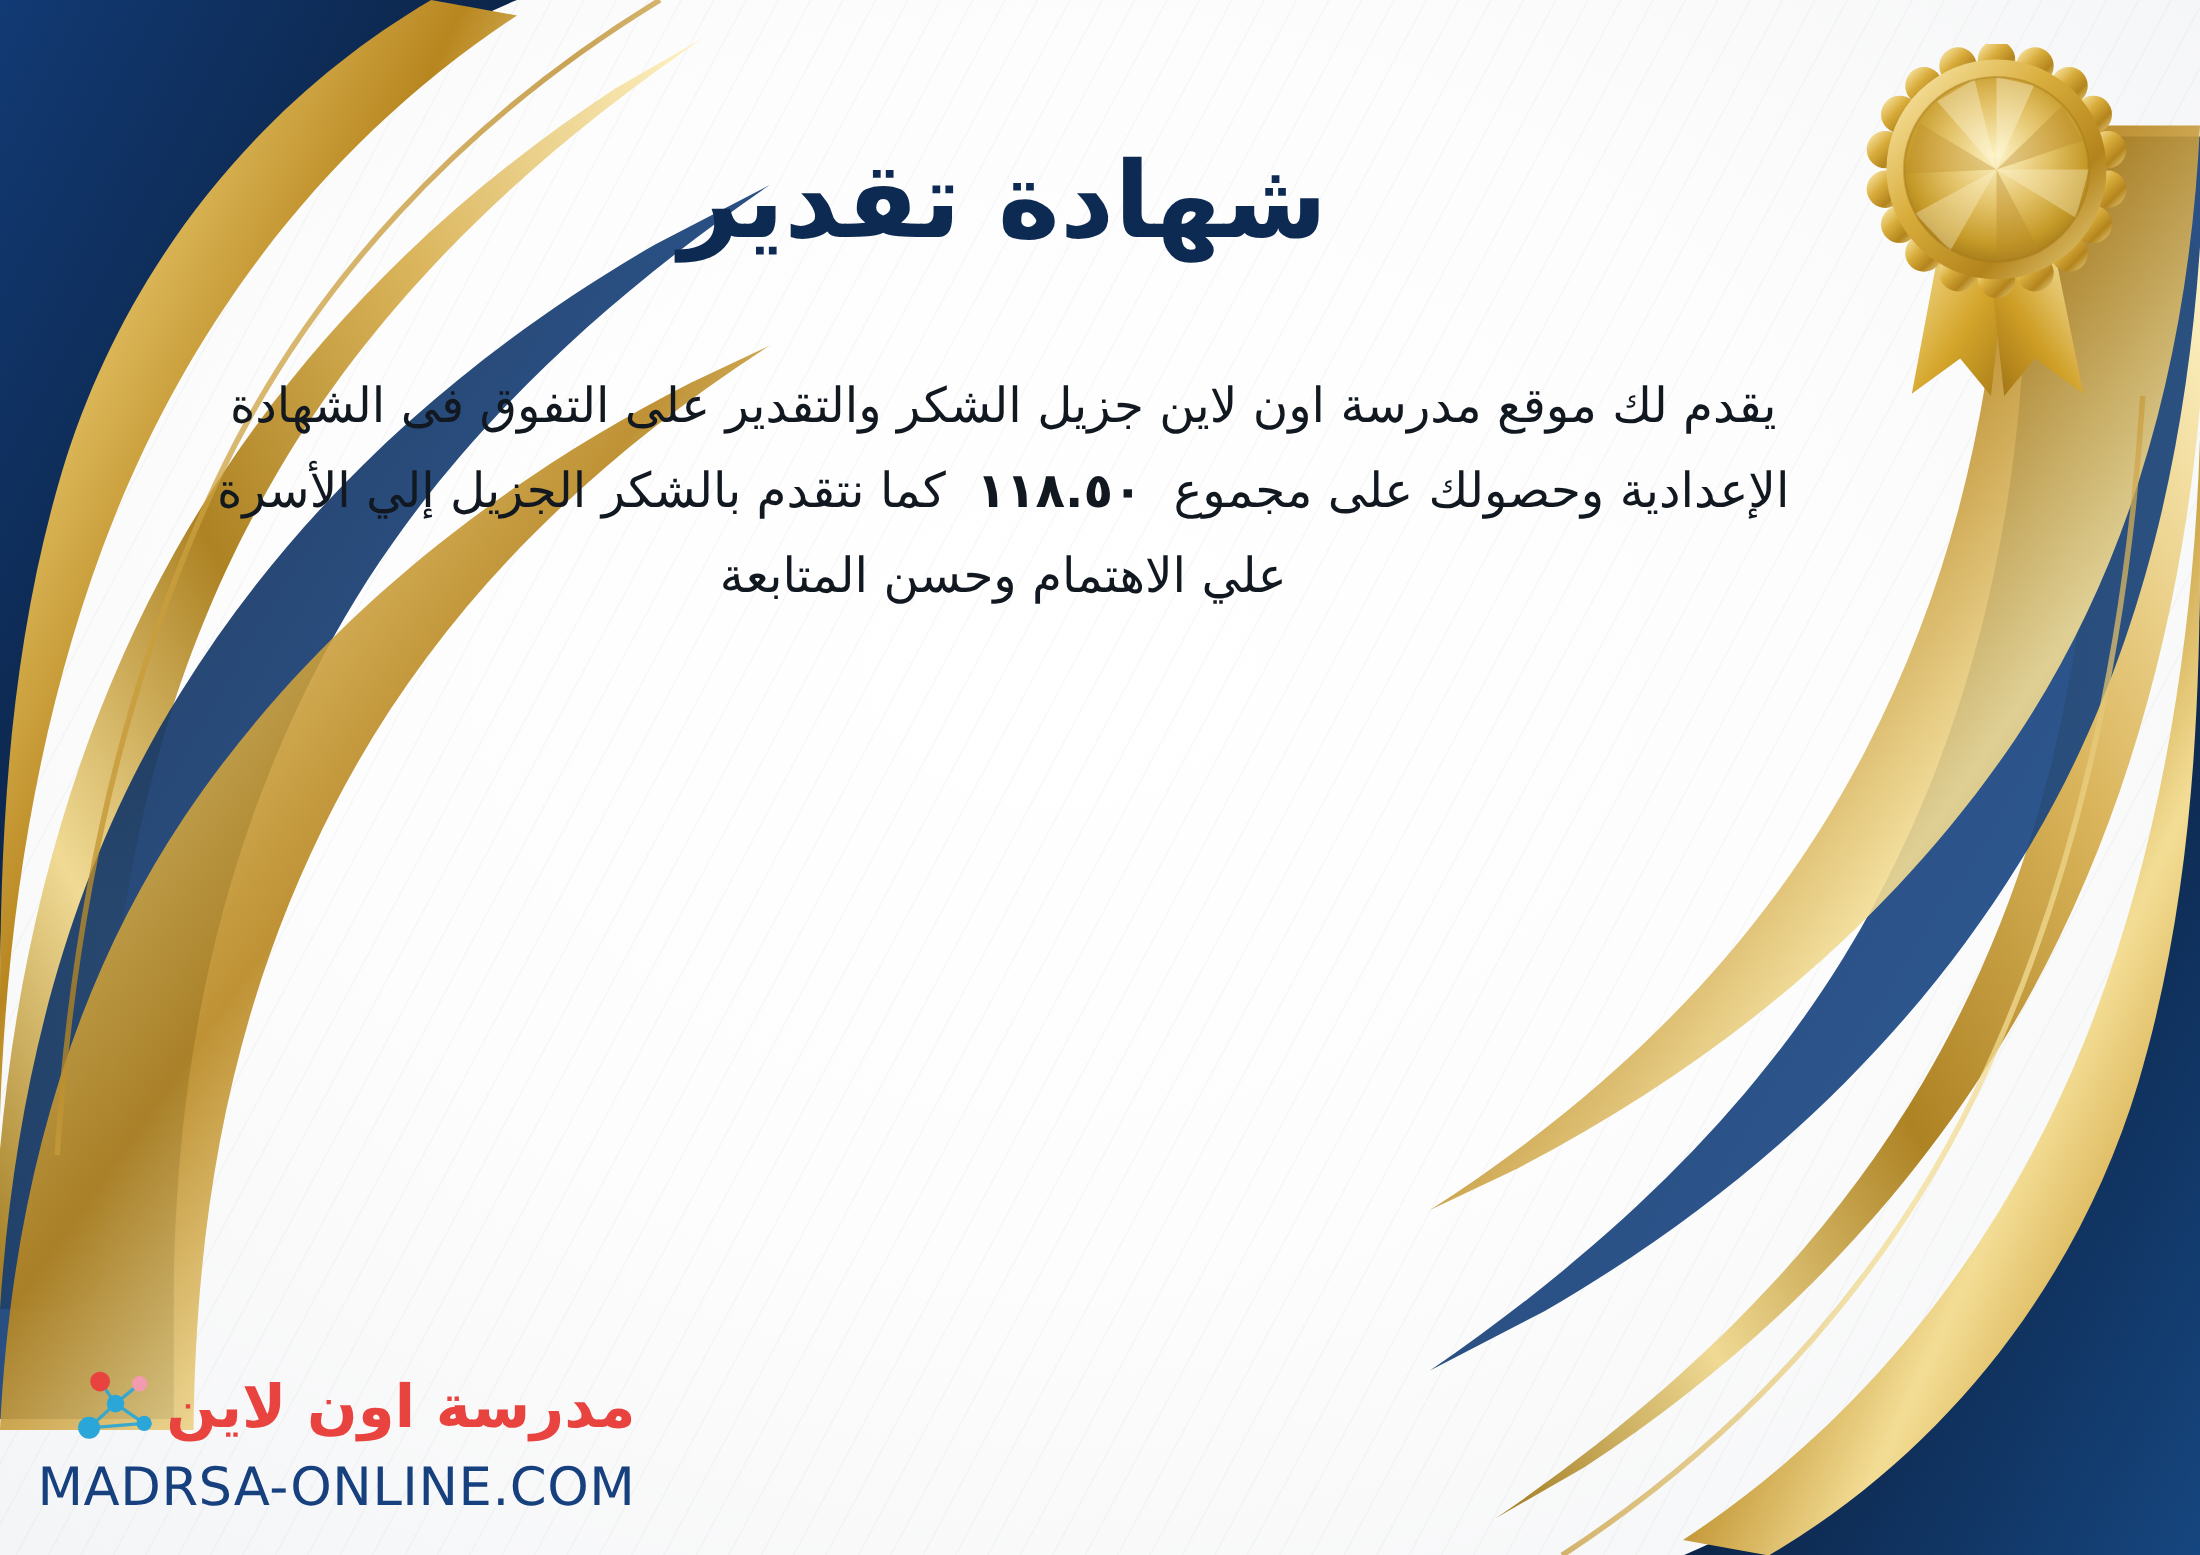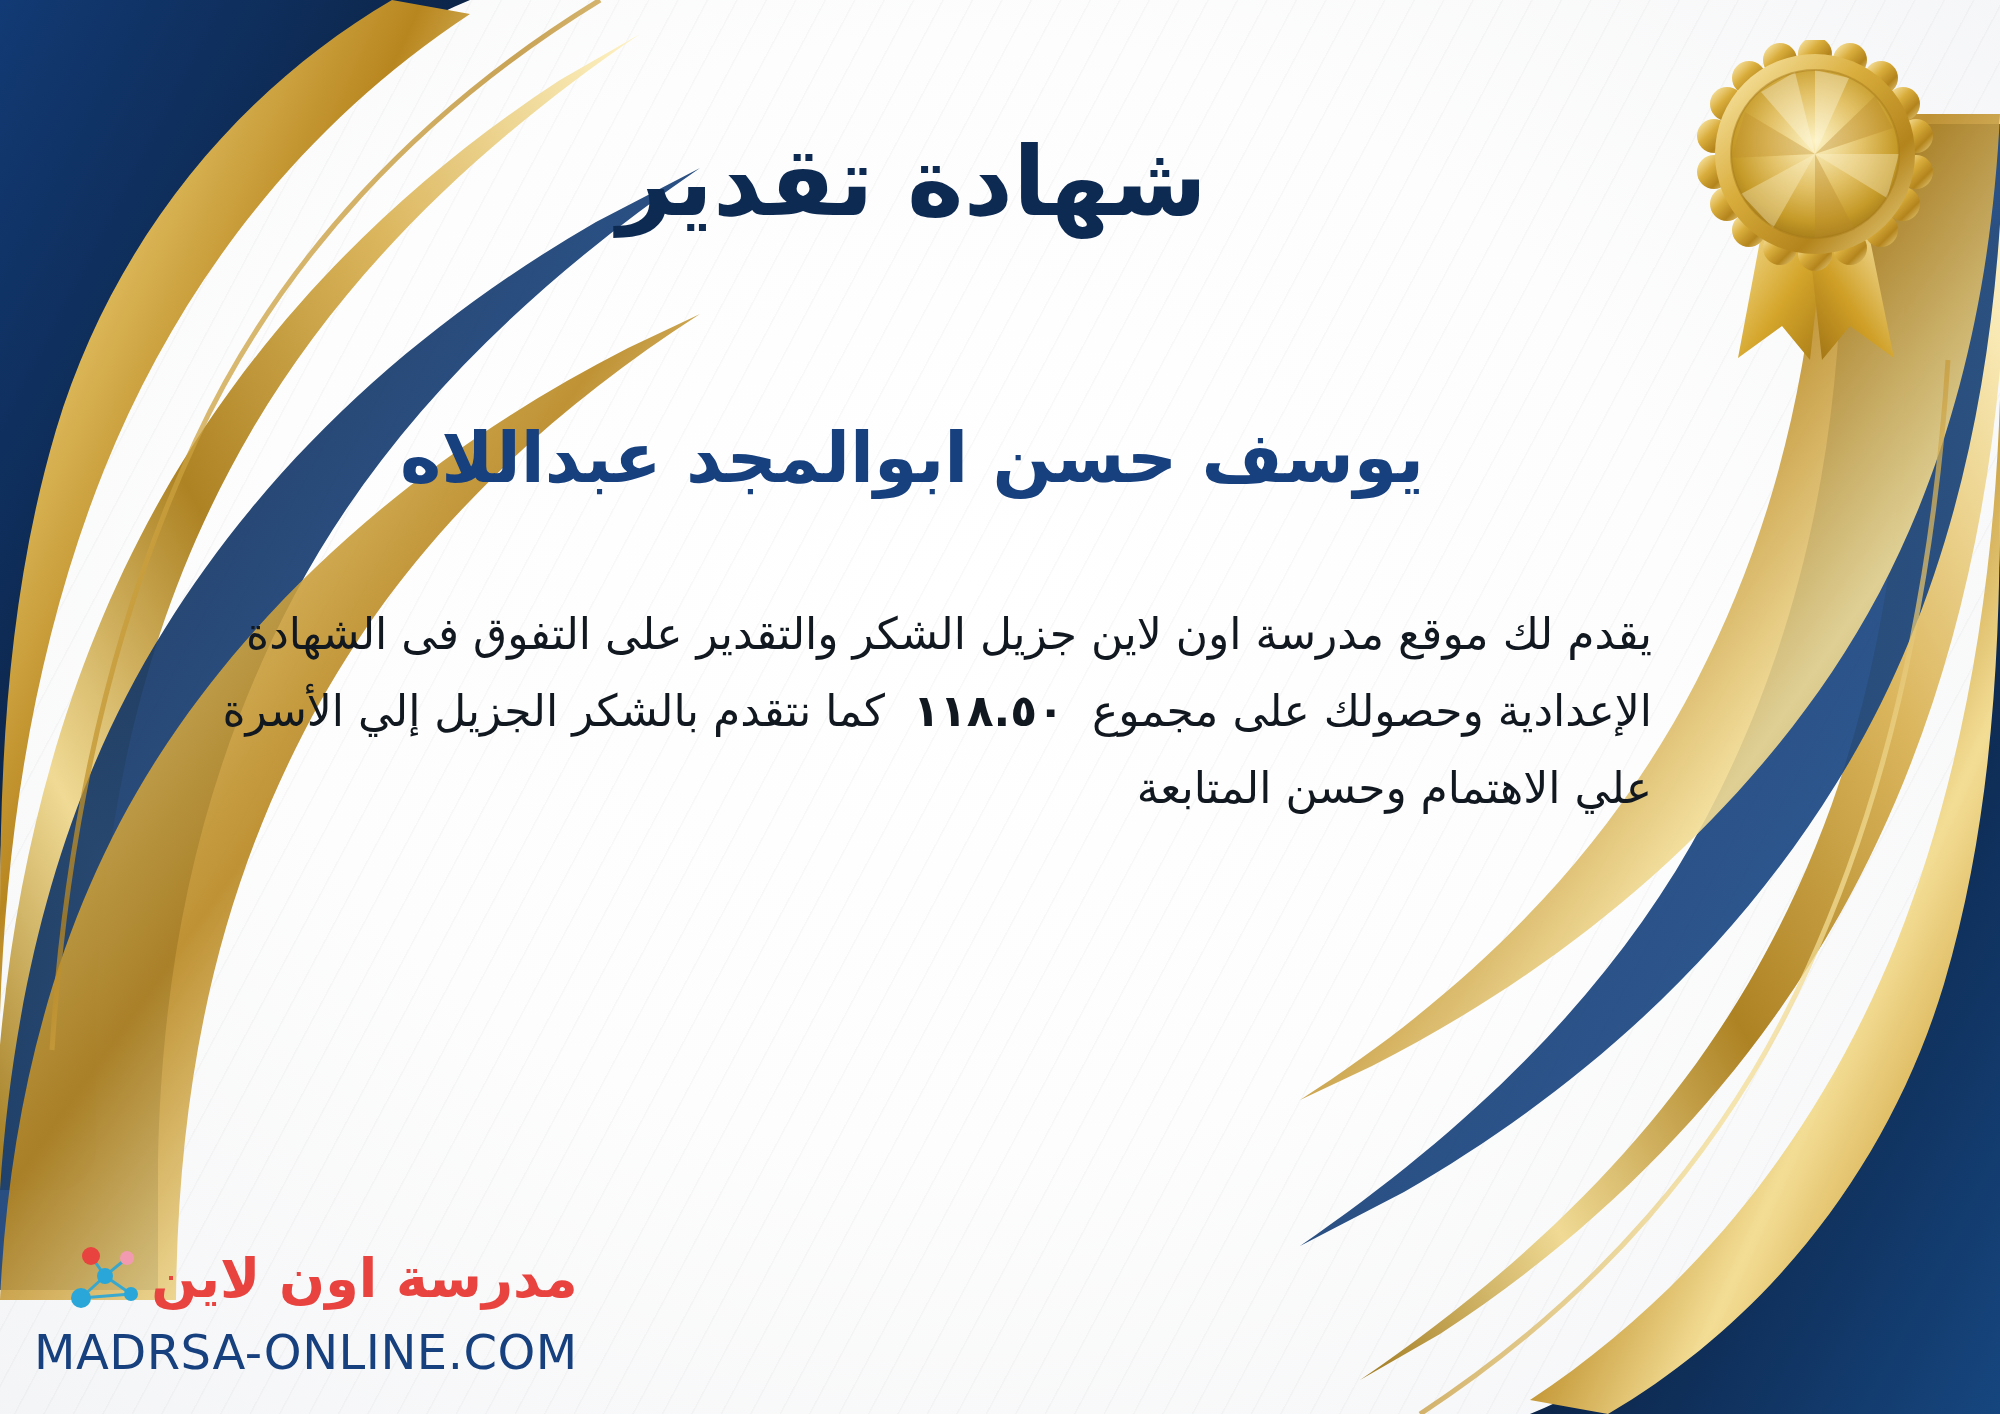--- a/index.html
+++ b/index.html
@@ -60,21 +60,21 @@
   
   .content {
     position: absolute;
     top: 0;
     left: 0;
     width: 1824px;
     height: 1414px;
     display: flex;
     flex-direction: column;
     align-items: center;
-    text-align: right;
+    text-align: center;
   }
 
   .cert-title {
     margin-top: 130px;
     font-size: 96px;
     font-weight: 700;
     color: #0d2a52;
     letter-spacing: 0px;
     line-height: 1.1;
     direction: rtl;
@@ -267,21 +267,20 @@
         </g>
         <circle cx="0" cy="-4" r="84" fill="none" stroke="#a87c1c" stroke-width="2" opacity="0.5"></circle>
       </g>
     </svg>
   </div>
 
   <div class="content">
 
     <div class="cert-title">شهادة تقدير</div>
 
-    <div class="student-name">يوسف حسن ابوالمجد عبداللاه</div>
 
     <div class="body-text">
       <span>يقدم لك موقع مدرسة اون لاين جزيل الشكر  والتقدير على التفوق فى الشهادة الإعدادية وحصولك على مجموع</span>
       <span class="grade">١١٨.٥٠</span>
       <span>كما نتقدم  بالشكر الجزيل إلي الأسرة علي الاهتمام وحسن المتابعة</span>
     </div>
 
   </div>
 
   <div class="brand">

